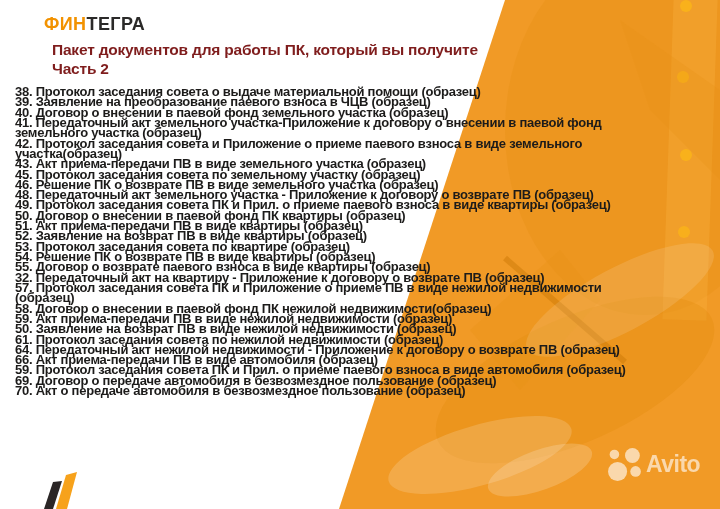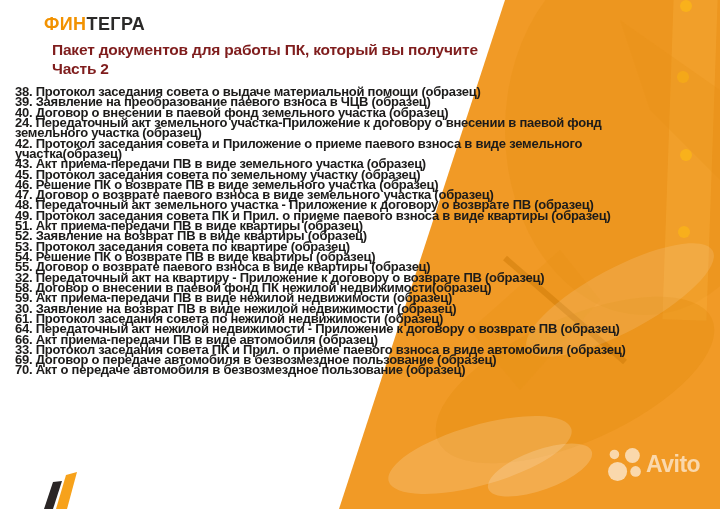--- a/index.html
+++ b/index.html
@@ -99,69 +99,71 @@
 Часть 2</h1>
 
     <div class="doc-list">
 
         <div class="doc-item">38. Протокол заседания совета о выдаче материальной помощи (образец)</div>
 
         <div class="doc-item">39. Заявление на преобразование паевого взноса в ЧЦВ (образец)</div>
 
         <div class="doc-item">40. Договор о внесении в паевой фонд земельного участка (образец)</div>
 
-        <div class="doc-item">24. Передаточный акт земельного участка-Приложение к договору о внесении в паевой фонд
+        <div class="doc-item">41. Передаточный акт земельного участка-Приложение к договору о внесении в паевой фонд
 земельного участка (образец)</div>
 
         <div class="doc-item">42. Протокол заседания совета и Приложение о приеме паевого взноса в виде земельного
 участка(образец)</div>
 
         <div class="doc-item">43. Акт приема-передачи ПВ в виде земельного участка (образец)</div>
 
 
         <div class="doc-item">45. Протокол заседания совета по земельному участку (образец)</div>
 
         <div class="doc-item">46. Решение ПК о возврате ПВ в виде земельного участка (образец)</div>
 
-        <div class="doc-item">47. Договор о возврате паевого взноса в виде земельного участка (образец)</div>
 
         <div class="doc-item">48. Передаточный акт земельного участка - Приложение к договору о возврате ПВ (образец)</div>
 
         <div class="doc-item">49. Протокол заседания совета ПК и Прил. о приеме паевого взноса в виде квартиры (образец)</div>
 
+        <div class="doc-item">50. Договор о внесении в паевой фонд ПК квартиры (образец)</div>
 
         <div class="doc-item">51. Акт приема-передачи ПВ в виде квартиры (образец)</div>
 
         <div class="doc-item">52. Заявление на возврат ПВ в виде квартиры (образец)</div>
 
         <div class="doc-item">53. Протокол заседания совета по квартире (образец)</div>
 
         <div class="doc-item">54. Решение ПК о возврате ПВ в виде квартиры (образец)</div>
 
         <div class="doc-item">55. Договор о возврате паевого взноса в виде квартиры (образец)</div>
 
         <div class="doc-item">32. Передаточный акт на квартиру - Приложение к договору о возврате ПВ (образец)</div>
 
+        <div class="doc-item">57. Протокол заседания совета ПК и Приложение о приеме ПВ в виде нежилой недвижимости
+(образец)</div>
 
         <div class="doc-item">58. Договор о внесении в паевой фонд ПК нежилой недвижимости(образец)</div>
 
         <div class="doc-item">59. Акт приема-передачи ПВ в виде нежилой недвижимости (образец)</div>
 
-        <div class="doc-item">30. Заявление на возврат ПВ в виде нежилой недвижимости (образец)</div>
+        <div class="doc-item">50. Заявление на возврат ПВ в виде нежилой недвижимости (образец)</div>
 
         <div class="doc-item">61. Протокол заседания совета по нежилой недвижимости (образец)</div>
 
 
 
         <div class="doc-item">64. Передаточный акт нежилой недвижимости - Приложение к договору о возврате ПВ (образец)</div>
 
 
         <div class="doc-item">66. Акт приема-передачи ПВ в виде автомобиля (образец)</div>
 
-        <div class="doc-item">33. Протокол заседания совета ПК и Прил. о приеме паевого взноса в виде автомобиля (образец)</div>
+        <div class="doc-item">59. Протокол заседания совета ПК и Прил. о приеме паевого взноса в виде автомобиля (образец)</div>
 
 
         <div class="doc-item">69. Договор о передаче автомобиля в безвозмездное пользование (образец)</div>
 
         <div class="doc-item">70. Акт о передаче автомобиля в безвозмездное пользование (образец)</div>
       </div>
 
     <div class="corner-logo">
       <svg width="45" height="39" viewBox="0 0 45 39">
         <polygon points="4,39 13,12 22,11 13,39" fill="#2B2626"></polygon>

